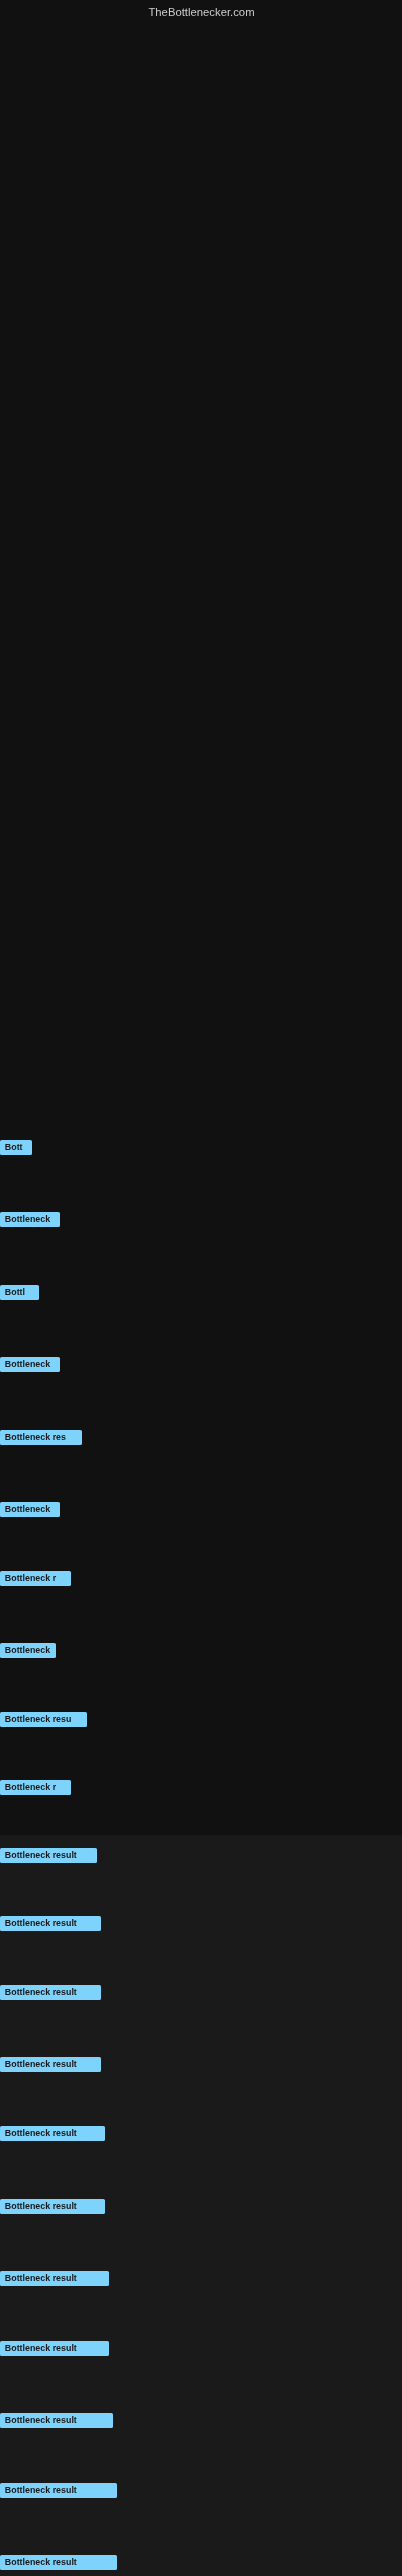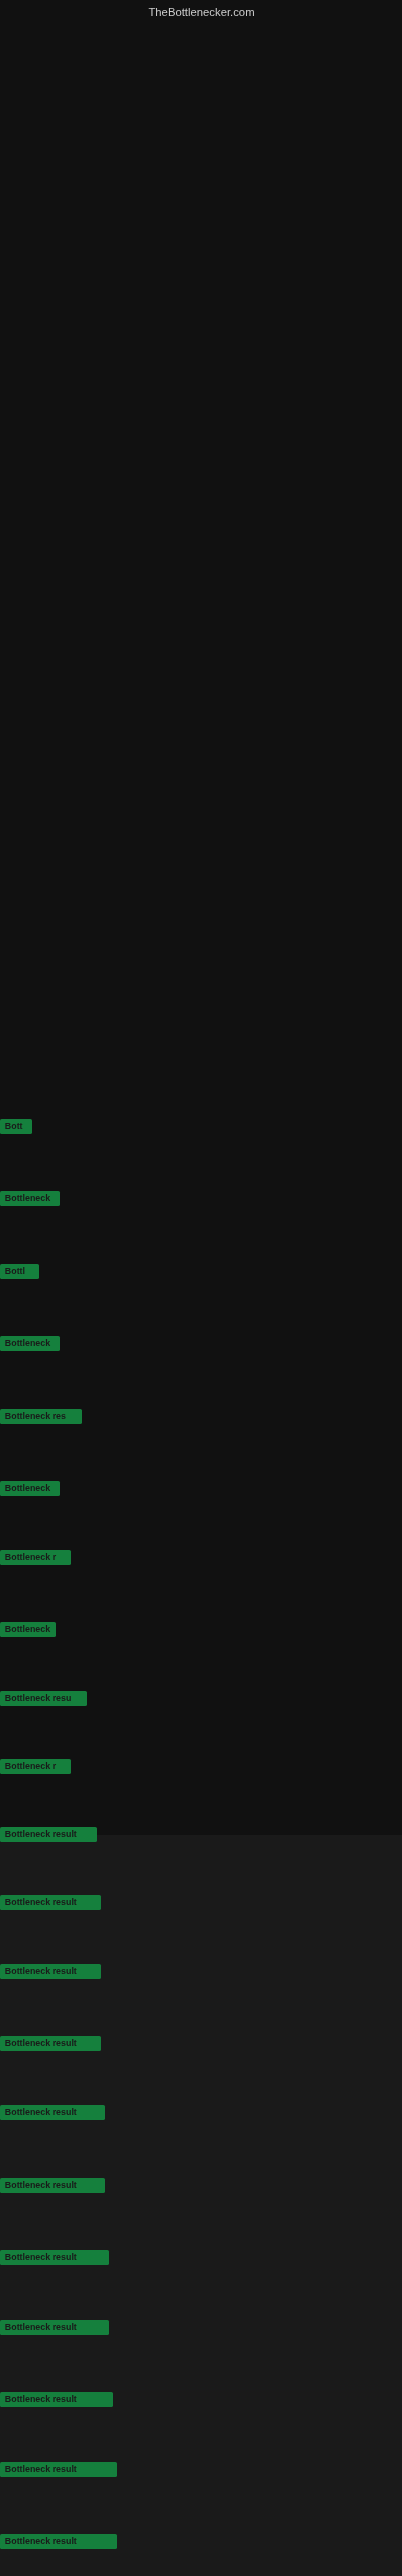--- a/index.html
+++ b/index.html
@@ -33,28 +33,29 @@
       left: 0;
       width: 403px;
       height: 1835px;
       background-color: #111111;
     }
 
     
     .bottleneck-label {
       position: absolute;
       left: 0;
-      background-color: #15803d;
+      background-color: #7dd3fc;
       color: #1a1a1a;
       font-size: 8.9px;
       font-weight: bold;
       padding: 2.4px 4.8px;
       border-radius: 1.6px;
       white-space: nowrap;
       display: inline-block;
+      margin-top: 21px;
     }
 
     .page-content {
       position: absolute;
       top: 0;
       left: 0;
       width: 403px;
       height: 2576px;
     }
   </style>

